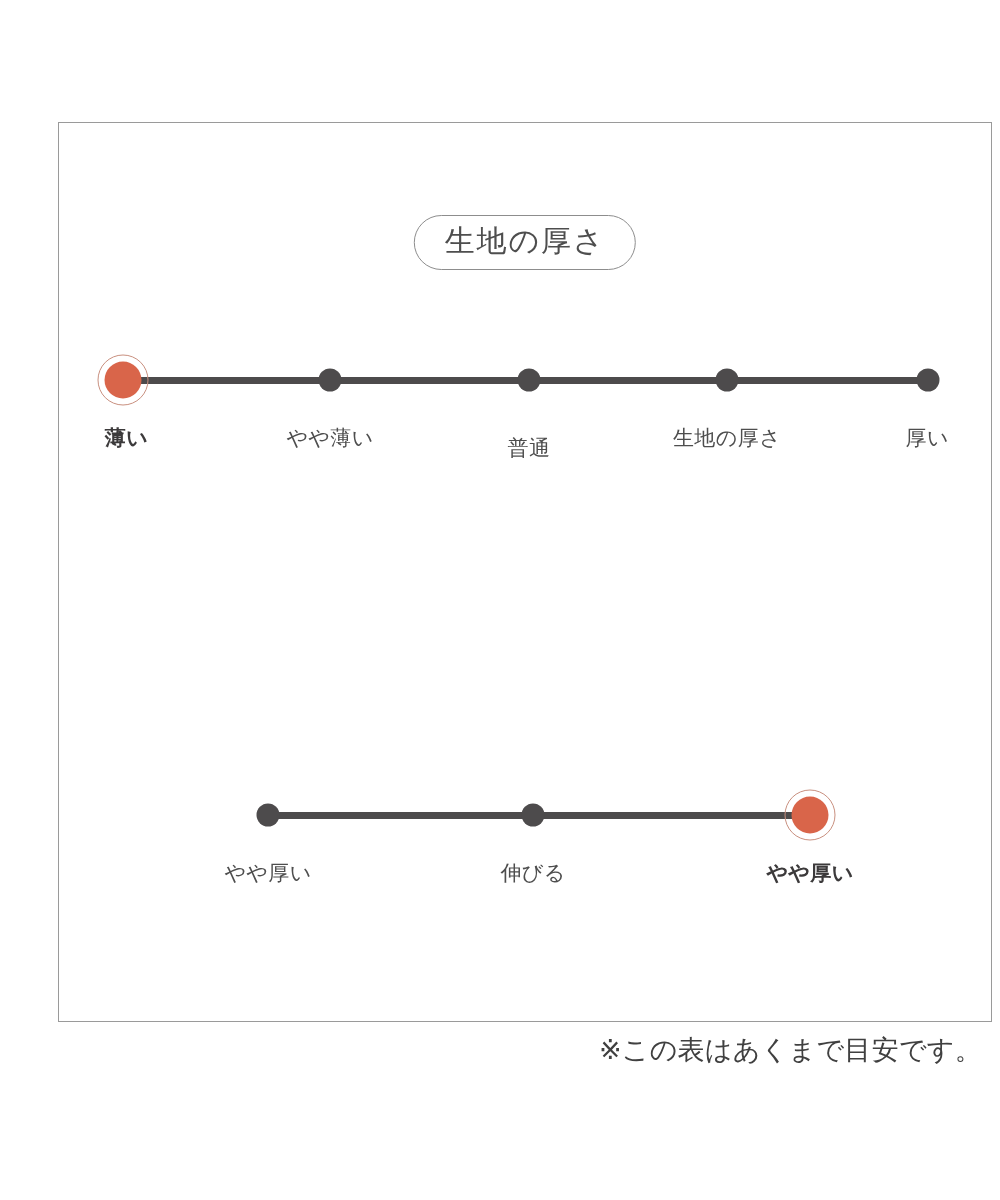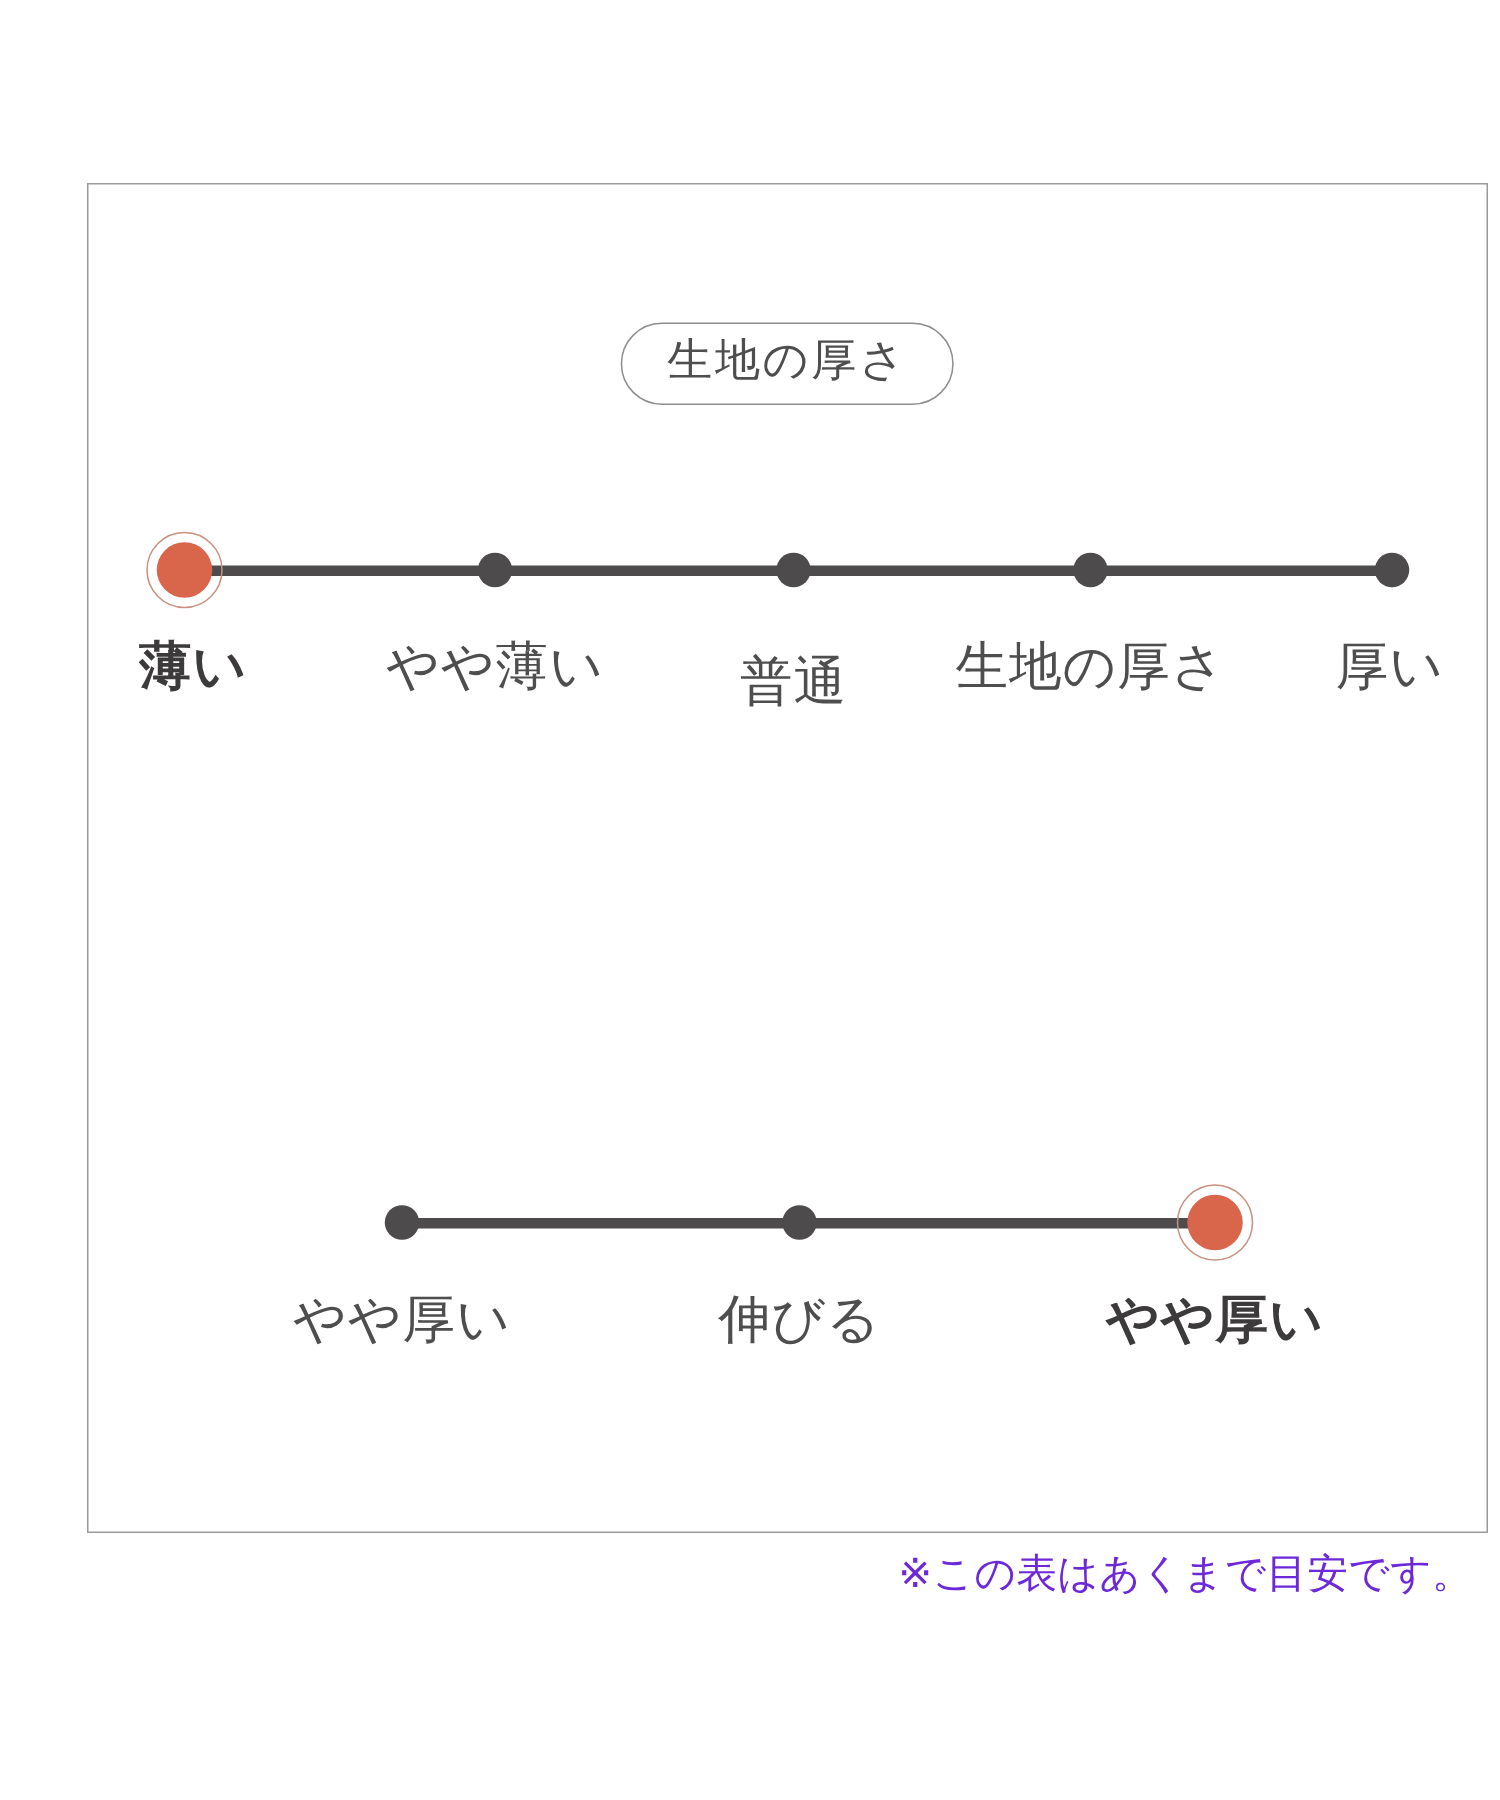--- a/index.html
+++ b/index.html
@@ -85,39 +85,39 @@
     width: 51px;
     height: 51px;
     border: 1px solid #c9907f;
     background: transparent;
     box-sizing: border-box;
   }
 
   .scale-label {
     position: absolute;
     transform: translateX(-50%);
-    font-size: 35px;
+    font-size: 21px;
     line-height: 1;
     white-space: nowrap;
     color: #4e4e4e;
     letter-spacing: 0.02em;
   }
   .scale-label.is-active {
     font-weight: bold;
     color: #3c3a3b;
   }
 
   
   #footnote {
     position: absolute;
     right: 18px;
     top: 1036px;
     font-size: 27px;
     line-height: 1;
-    color: #6d28d9;
+    color: #404040;
     letter-spacing: 0.01em;
     white-space: nowrap;
   }
 </style>
 </head>
 <body>
 
 <div id="spec-card">
 
   <div class="section-title" id="title-thickness">生地の厚さ</div>

